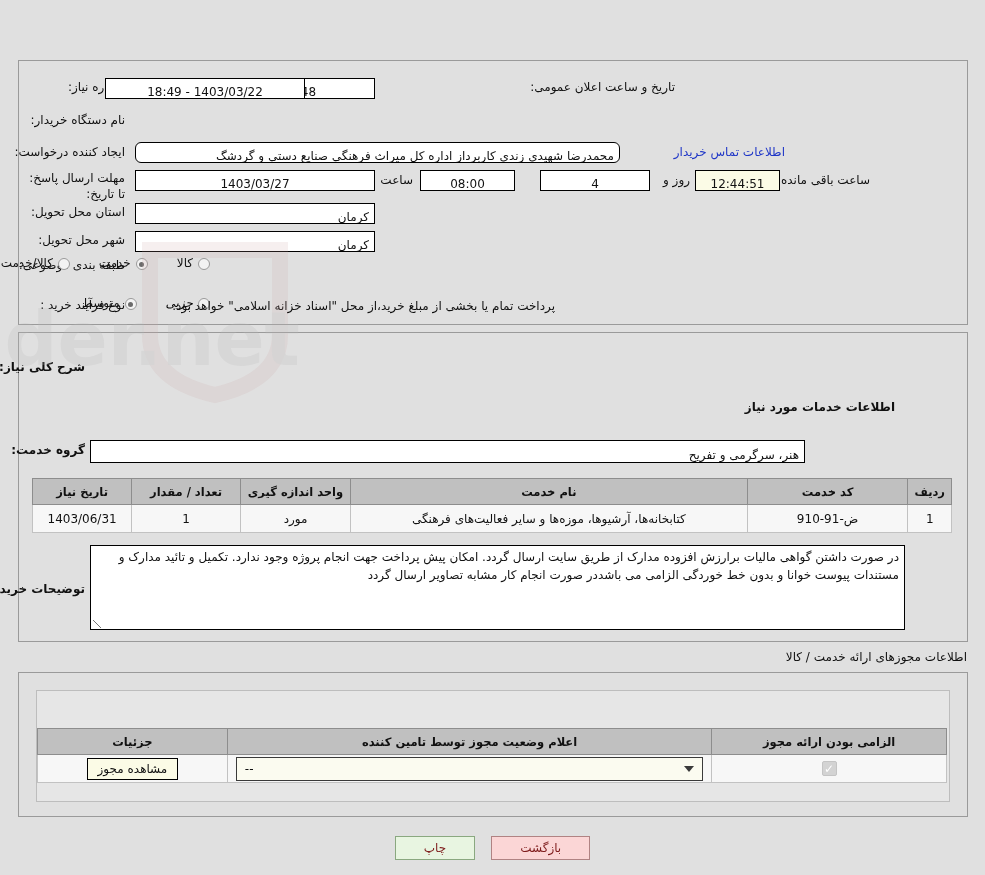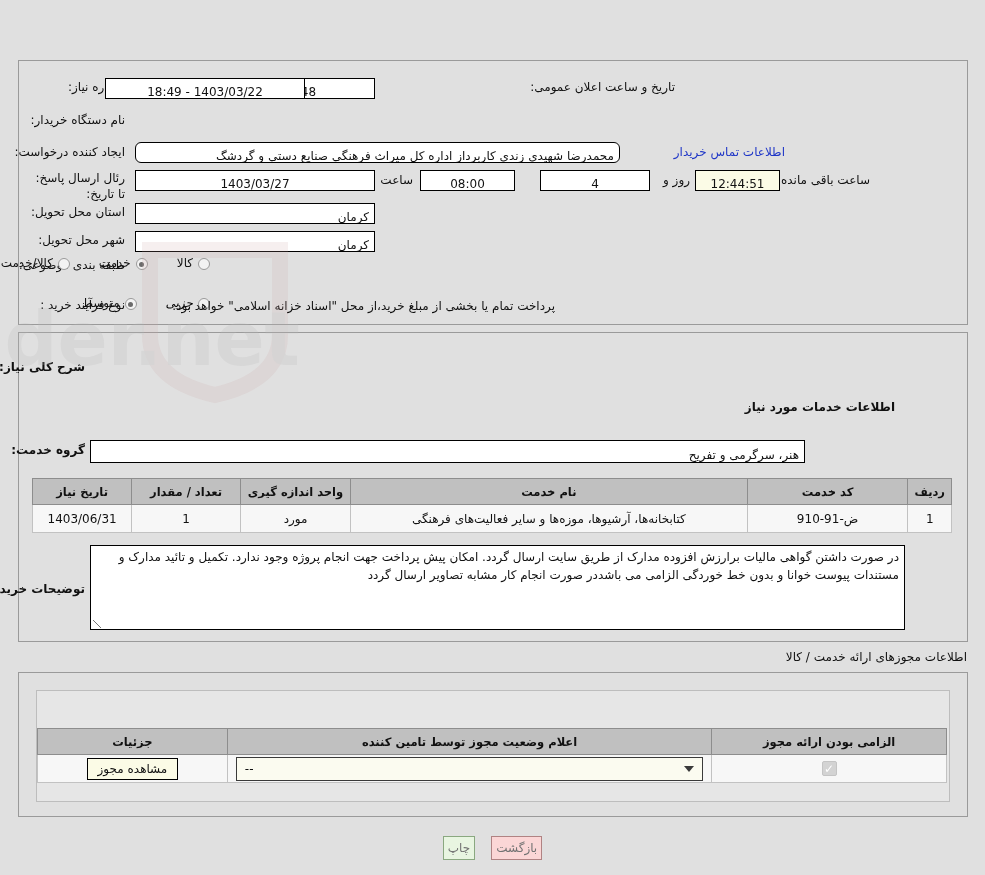--- a/index.html
+++ b/index.html
@@ -214,24 +214,24 @@
     font-size: 12px;
     line-height: 1;
   }
 
   
   .btn {
     border: 1px solid #7a7a7a;
     font-size: 12px;
     height: 24px;
     line-height: 22px;
-    padding: 0 4px;
+    padding: 0 28px;
     cursor: pointer;
     text-align: center;
-    color: #737373;
+    color: #7f1d1d;
   }
   .btn-print  { background: #e8f5e1; border-color: #8aa880; }
   .btn-back   { background: #fbd6d6; border-color: #b08383; }
 
   .section-title {
     position: absolute;
     font-size: 12px;
     color: #111;
     white-space: nowrap;
   }
@@ -259,21 +259,21 @@
     <span class="lbl">نام دستگاه خریدار:</span>
   </div>
 
   <div class="row" style="right:860px; top:145px;">
     <span class="lbl">ایجاد کننده درخواست:</span>
   </div>
   <div class="inp" style="position:absolute; right:365px; top:142px; width:485px;border-radius:6px;">محمدرضا شهیدی زندی کاربرداز اداره کل میراث فرهنگی  صنایع دستی و گردشگ</div>
   <a class="linklike" style="position:absolute; right:200px; top:145px;">اطلاعات تماس خریدار</a>
 
   <div class="row" style="right:860px; top:170px; width:98px; display:block; text-align:right;">
-    <span class="lbl" style="white-space:normal; display:block; line-height:16px;">رئال ارسال پاسخ: تا تاریخ:</span>
+    <span class="lbl" style="white-space:normal; display:block; line-height:16px;">مهلت ارسال پاسخ: تا تاریخ:</span>
   </div>
   <div class="inp center" style="position:absolute; right:610px; top:170px; width:240px;">1403/03/27</div>
   <span class="plain" style="position:absolute; right:572px; top:173px;">ساعت</span>
   <div class="inp center" style="position:absolute; right:470px; top:170px; width:95px;">08:00</div>
   <div class="inp center" style="position:absolute; right:335px; top:170px; width:110px;">4</div>
   <span class="plain" style="position:absolute; right:295px; top:173px;">روز و</span>
   <div class="inp center yellow" style="position:absolute; right:205px; top:170px; width:85px;">12:44:51</div>
   <span class="plain" style="position:absolute; right:115px; top:173px;">ساعت باقی مانده</span>
 
   <div class="row" style="right:860px; top:205px;">

